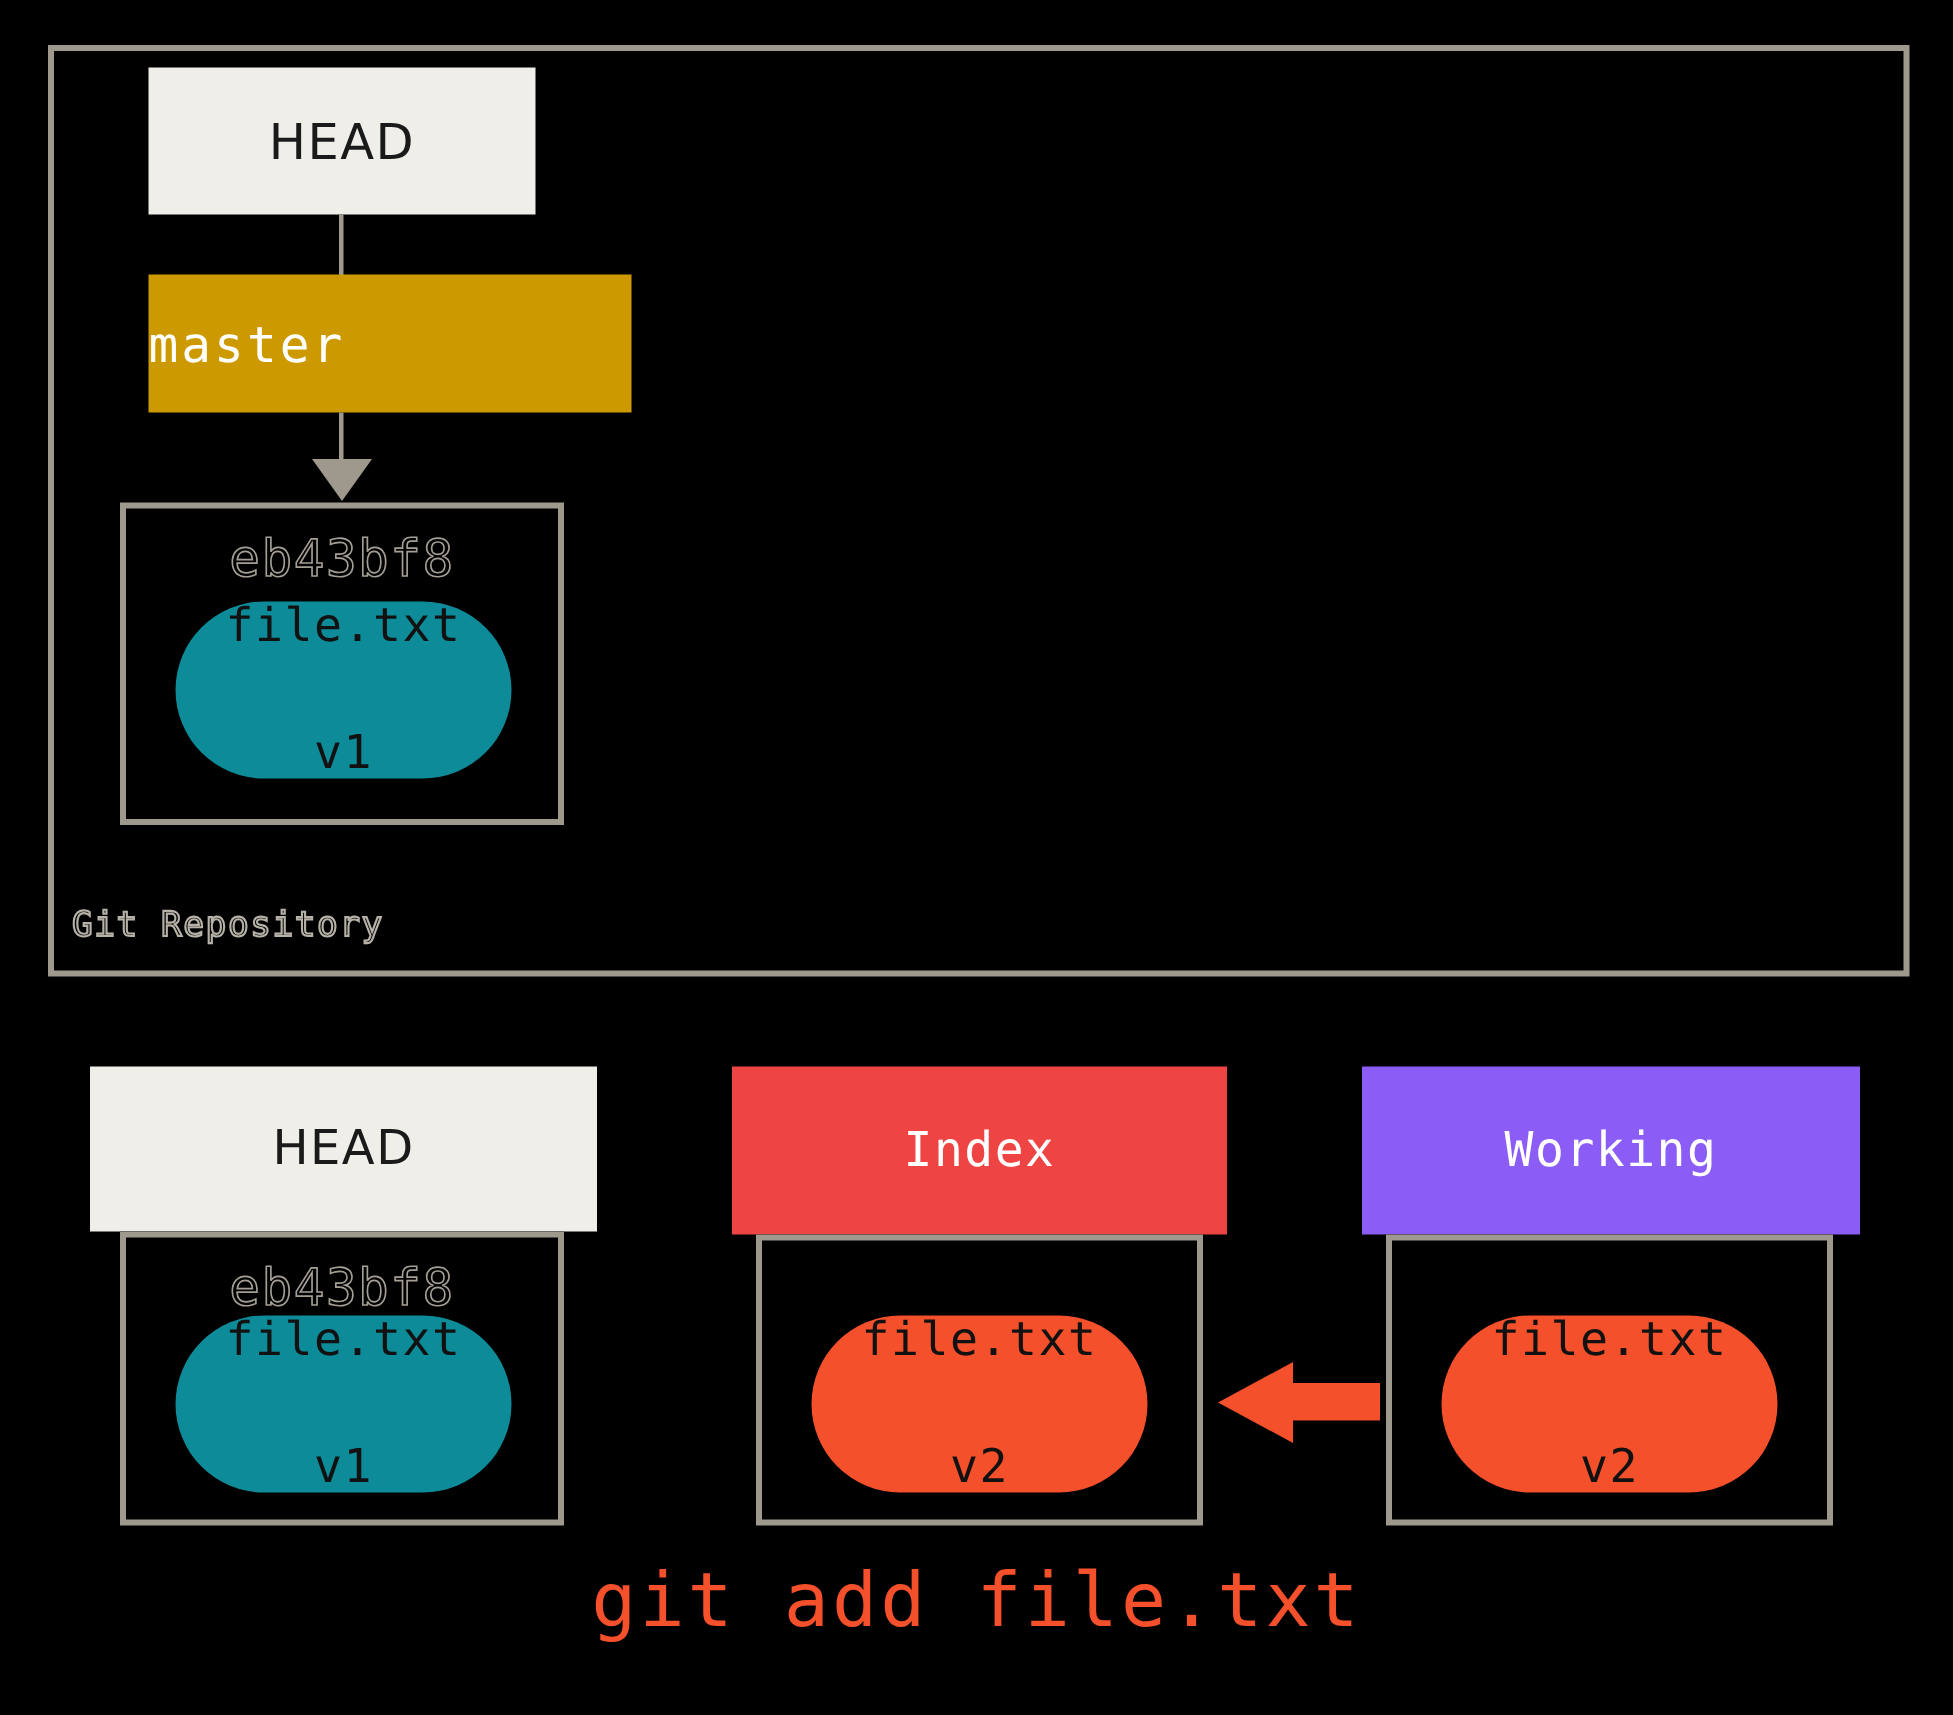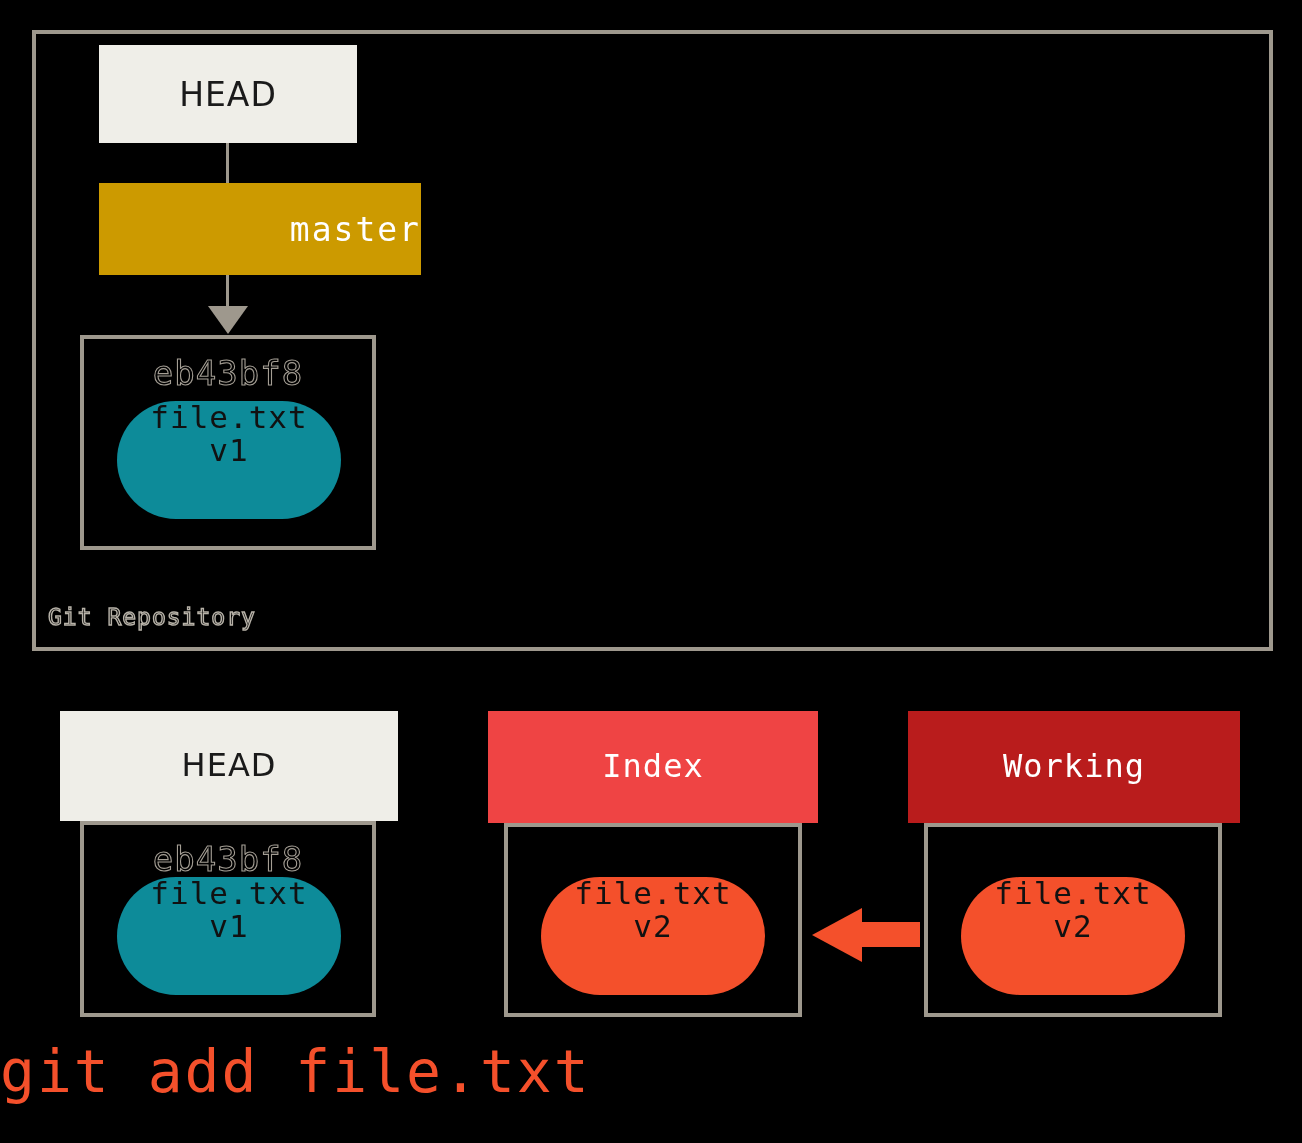--- a/index.html
+++ b/index.html
@@ -56,21 +56,21 @@
     font-size: 33px;
     color: #1a1a1a;
     letter-spacing: 1px;
   }
 
   
   #repo-master-box {
     left: 99px; top: 183px;
     width: 322px; height: 92px;
     background: #cc9a00;
-    display: flex; align-items: center; justify-content: flex-end;
+    display: flex; align-items: center; justify-content: flex-start;
   }
   #repo-master-box .lbl {
     font-size: 33px;
     color: #ffffff;
     letter-spacing: 2px;
   }
 
   
   #conn-head-master {
     left: 226px; top: 143px;
@@ -109,21 +109,21 @@
     letter-spacing: 1px;
   }
 
   
   .blob {
     position: absolute;
     border-radius: 80px;
     display: flex;
     flex-direction: column;
     align-items: center;
-    justify-content: flex-start;
+    justify-content: space-between;
     line-height: 1.08;
   }
   .blob .b1, .blob .b2 {
     font-size: 31px;
     color: #111111;
     letter-spacing: 1px;
   }
   .blob.teal { background: #0d8b99; }
   .blob.red  { background: #f4502b; }
 
@@ -157,21 +157,21 @@
   }
   #index-hdr {
     left: 488px; top: 711px;
     width: 330px; height: 112px;
     background: #ef4444;
   }
   #index-hdr .lbl { color: #ffffff; }
   #wd-hdr {
     left: 908px; top: 711px;
     width: 332px; height: 112px;
-    background: #b91c1c;
+    background: #8b5cf6;
   }
   #wd-hdr .lbl { color: #ffffff; }
 
   
   .cont {
     position: absolute;
     box-sizing: border-box;
     border: 4px solid #9e988d;
     background: #000000;
   }
@@ -195,22 +195,22 @@
     border-top: 27px solid transparent;
     border-bottom: 27px solid transparent;
     border-right: 50px solid #f4502b;
   }
 
   
   #command-caption {
     position: absolute;
     left: 0; right: 0;
     top: 1038px;
-    text-align: left;
-    font-size: 58px;
+    text-align: center;
+    font-size: 50px;
     color: #f4502b;
     letter-spacing: 2px;
     font-family: "DejaVu Sans Mono", monospace;
   }
 </style>
 </head>
 <body>
 
 <div class="stage">
 

